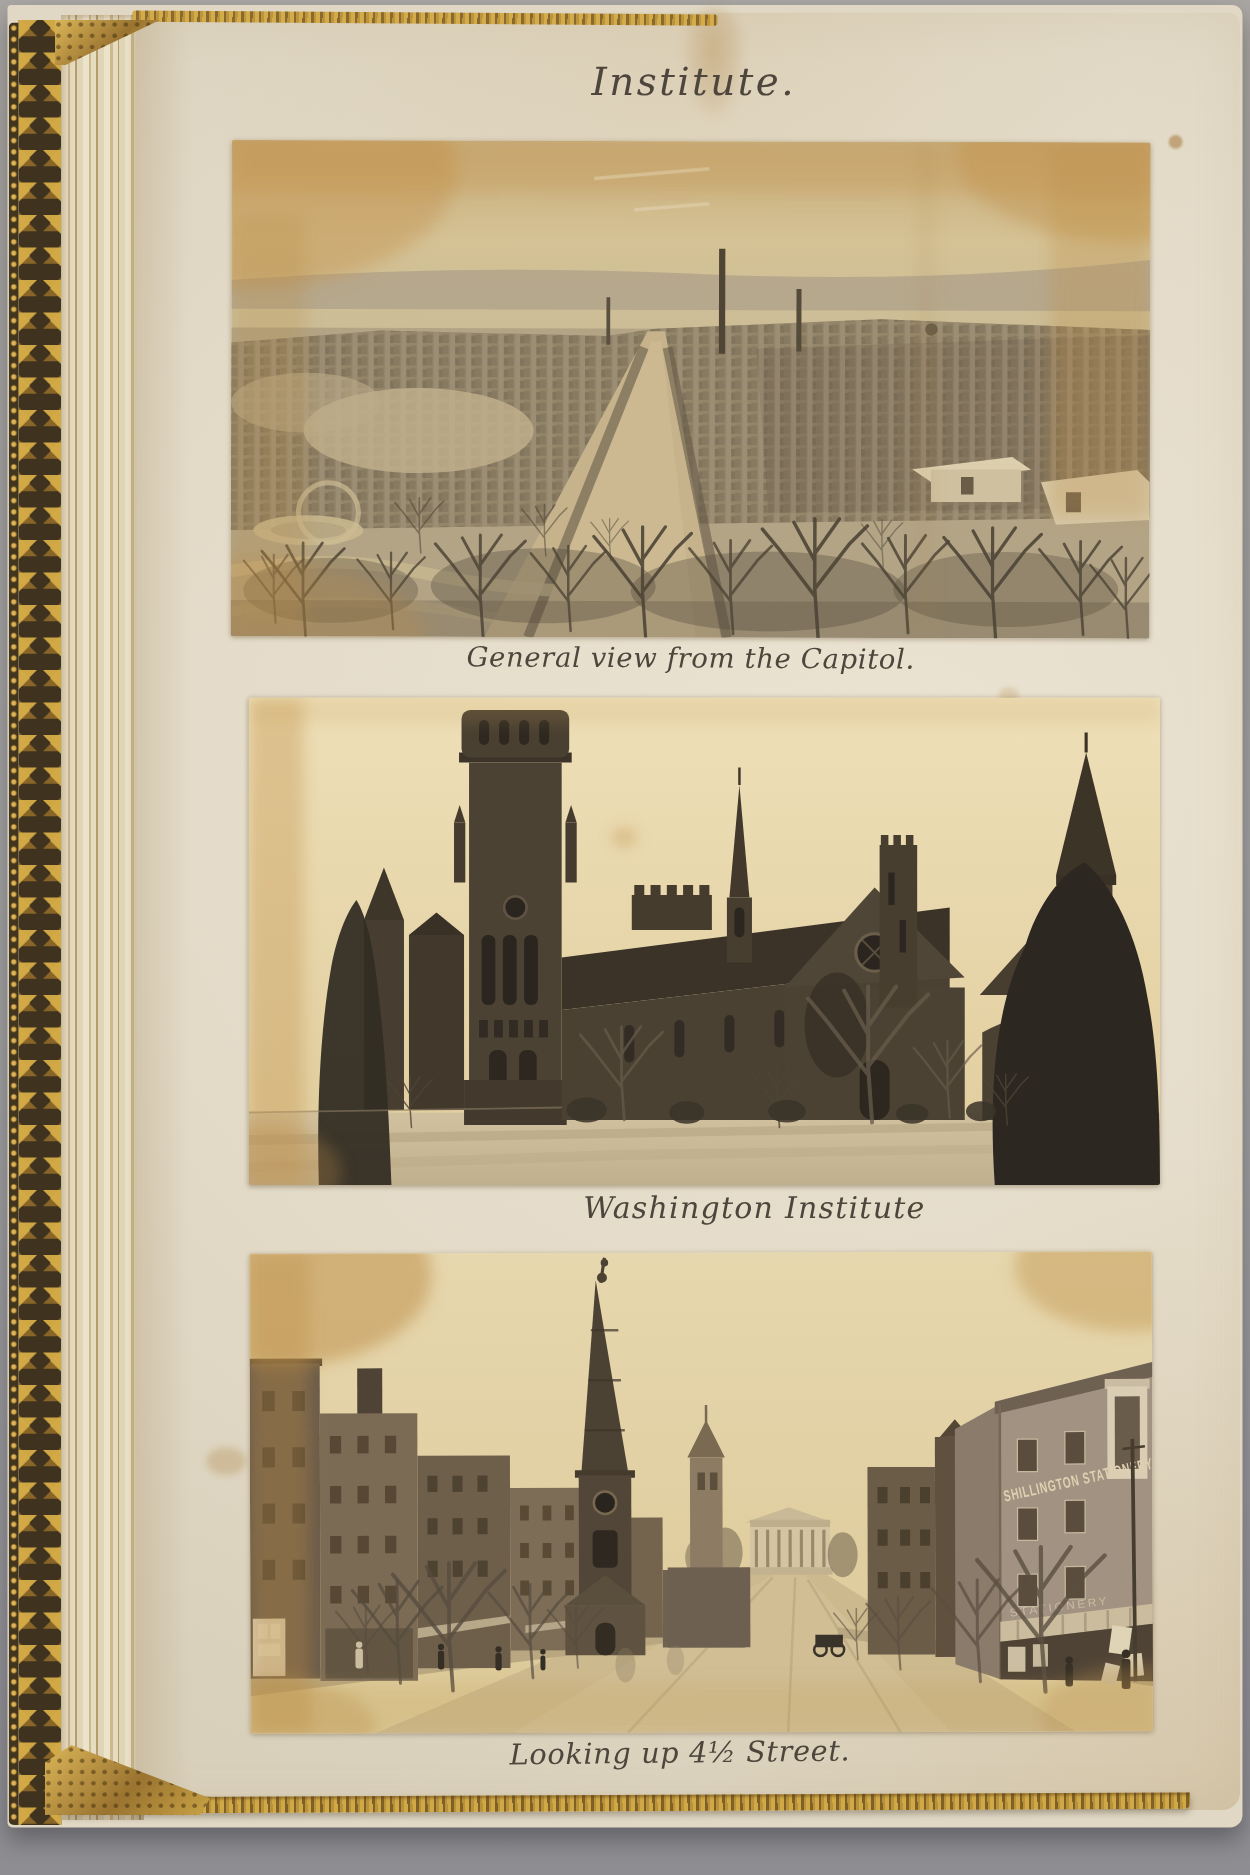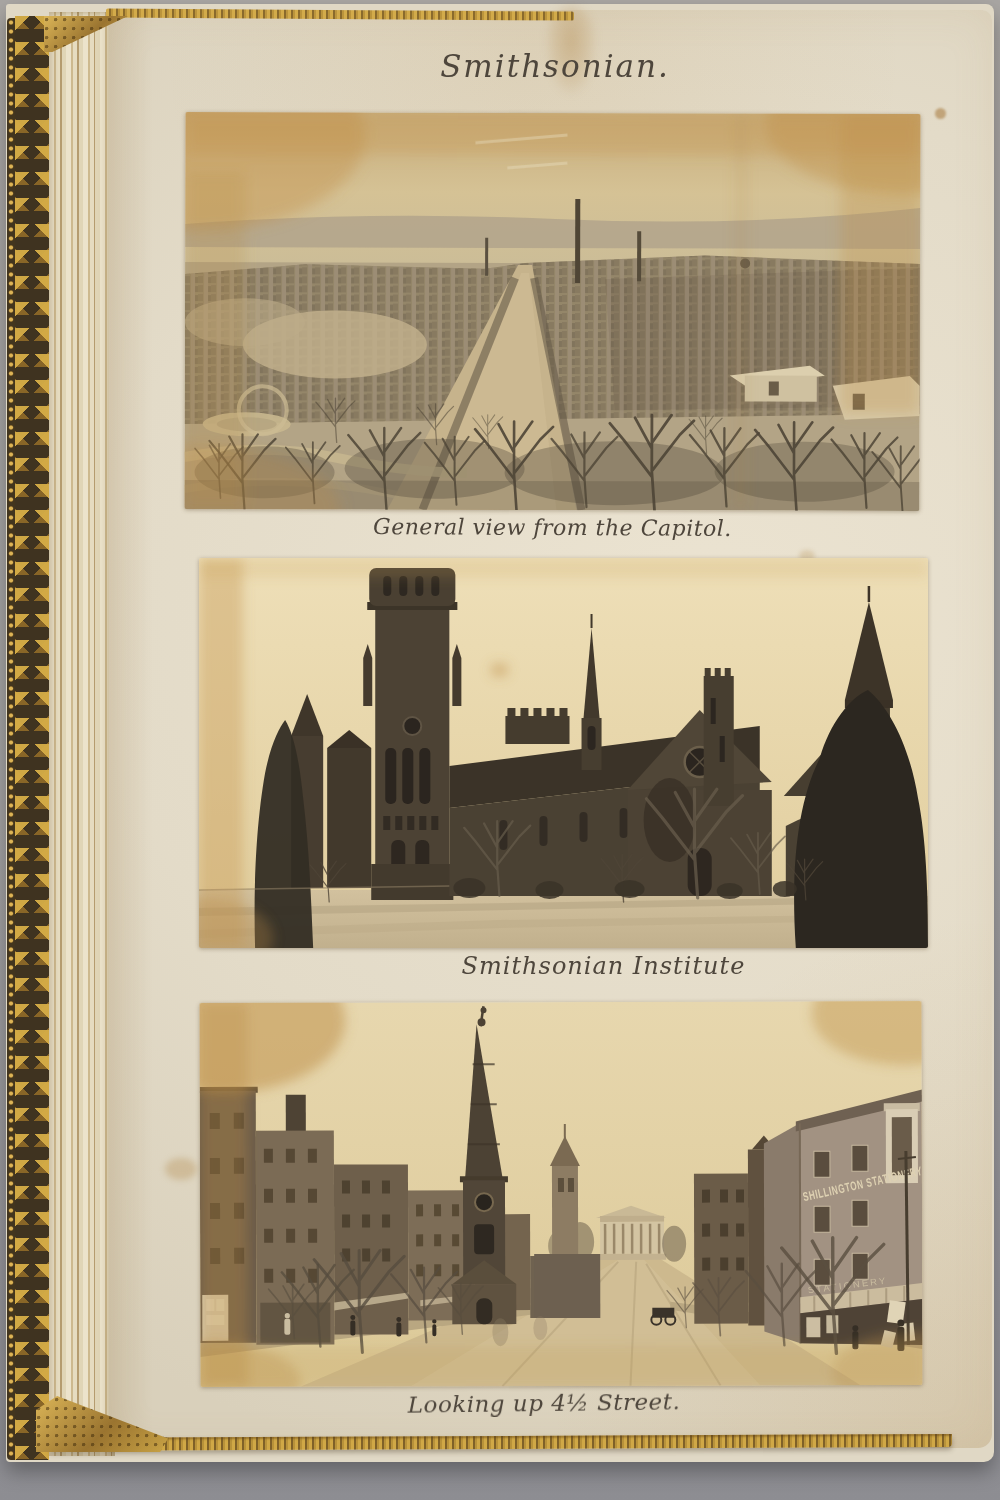--- a/index.html
+++ b/index.html
@@ -71,21 +71,21 @@
   <div class="gilt-bottom"></div>
   <div class="corner g1"></div>
   <div class="corner g2"></div>
 
   <div class="page">
     <div class="stain s1"></div>
     <div class="stain s2"></div>
     <div class="stain s3"></div>
     <div class="stain s4"></div>
 
-    <div class="hand title">Smithsonian.</div>
+    <div class="hand title">Institute.</div>
 
     <figure class="photo p1" style="margin:0">
       <svg viewBox="0 0 735 397" preserveAspectRatio="none">
         <defs>
           <linearGradient id="p1sky" x1="0" y1="0" x2="0" y2="1">
             <stop offset="0" stop-color="#c8ad7c"></stop>
               <stop offset=".4" stop-color="#d5c295"></stop>
             <stop offset=".75" stop-color="#ccbd97"></stop>
               <stop offset="1" stop-color="#c0b190"></stop>
           </linearGradient>
@@ -289,21 +289,21 @@
         </g>
         <line x1="0" y1="332" x2="250" y2="328" stroke="#8d7d63" stroke-width="1.5" opacity=".6"></line>
         <g filter="url(#p2bl)">
           <rect x="0" y="0" width="44" height="390" fill="#c59952" opacity=".4"></rect>
           <rect x="0" y="0" width="728" height="20" fill="#c59952" opacity=".18"></rect>
           <ellipse cx="4" cy="380" rx="70" ry="40" fill="#b98a45" opacity=".3"></ellipse>
           <ellipse cx="300" cy="112" rx="9" ry="7" fill="#c1914b" opacity=".5"></ellipse>
         </g>
       </svg>
     </figure>
-    <figcaption class="hand cap2">Smithsonian Institute</figcaption>
+    <figcaption class="hand cap2">Washington Institute</figcaption>
 
     <figure class="photo p3" style="margin:0">
       <svg viewBox="0 0 722 384" preserveAspectRatio="none">
         <defs>
           <linearGradient id="p3sky" x1="0" y1="0" x2="0" y2="1">
             <stop offset="0" stop-color="#e7d7ae"></stop>
               <stop offset="1" stop-color="#dcc998"></stop>
           </linearGradient>
           <g id="p3tr">
             <path d="M0,0 L-1,-14 L-1,-34 M-1,-12 L-11,-25 M-1,-14 L9,-27 M-1,-22 L-7,-33 M-1,-24 L6,-34 M-11,-25 L-16,-31 M9,-27 L14,-32" fill="none" stroke-linecap="round"></path>

